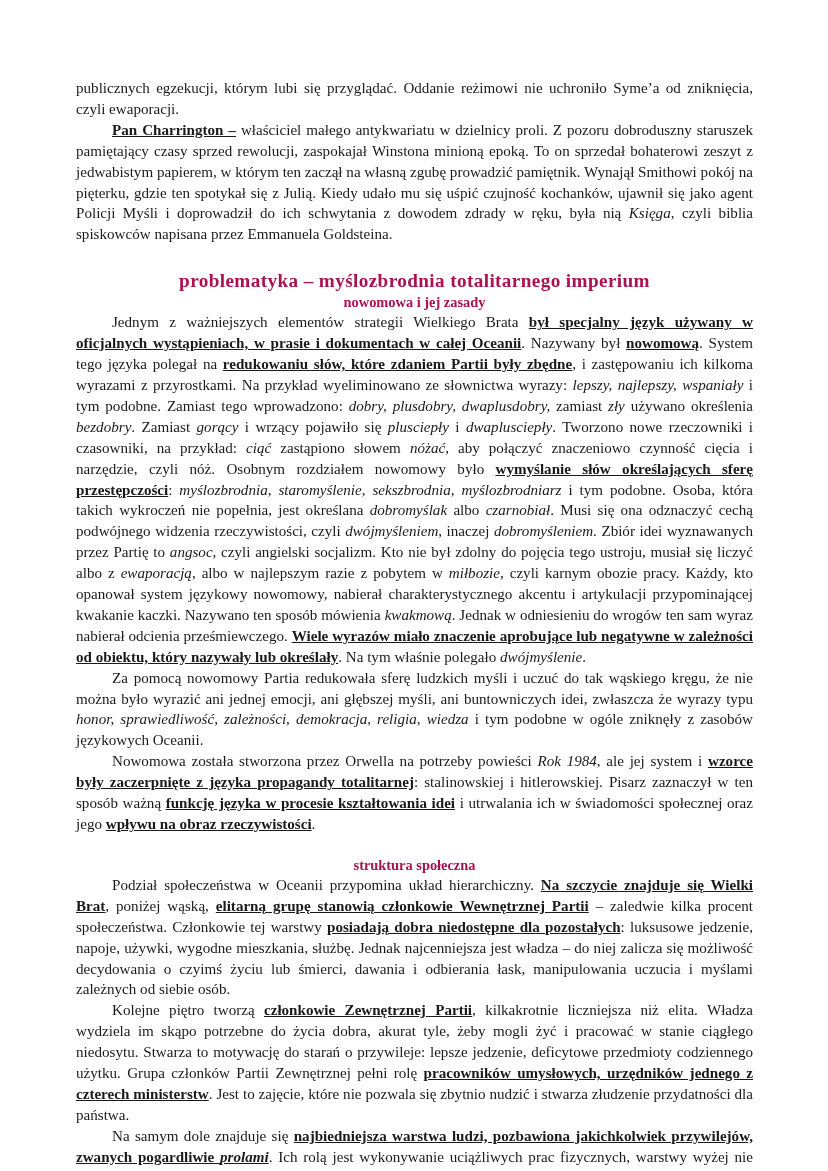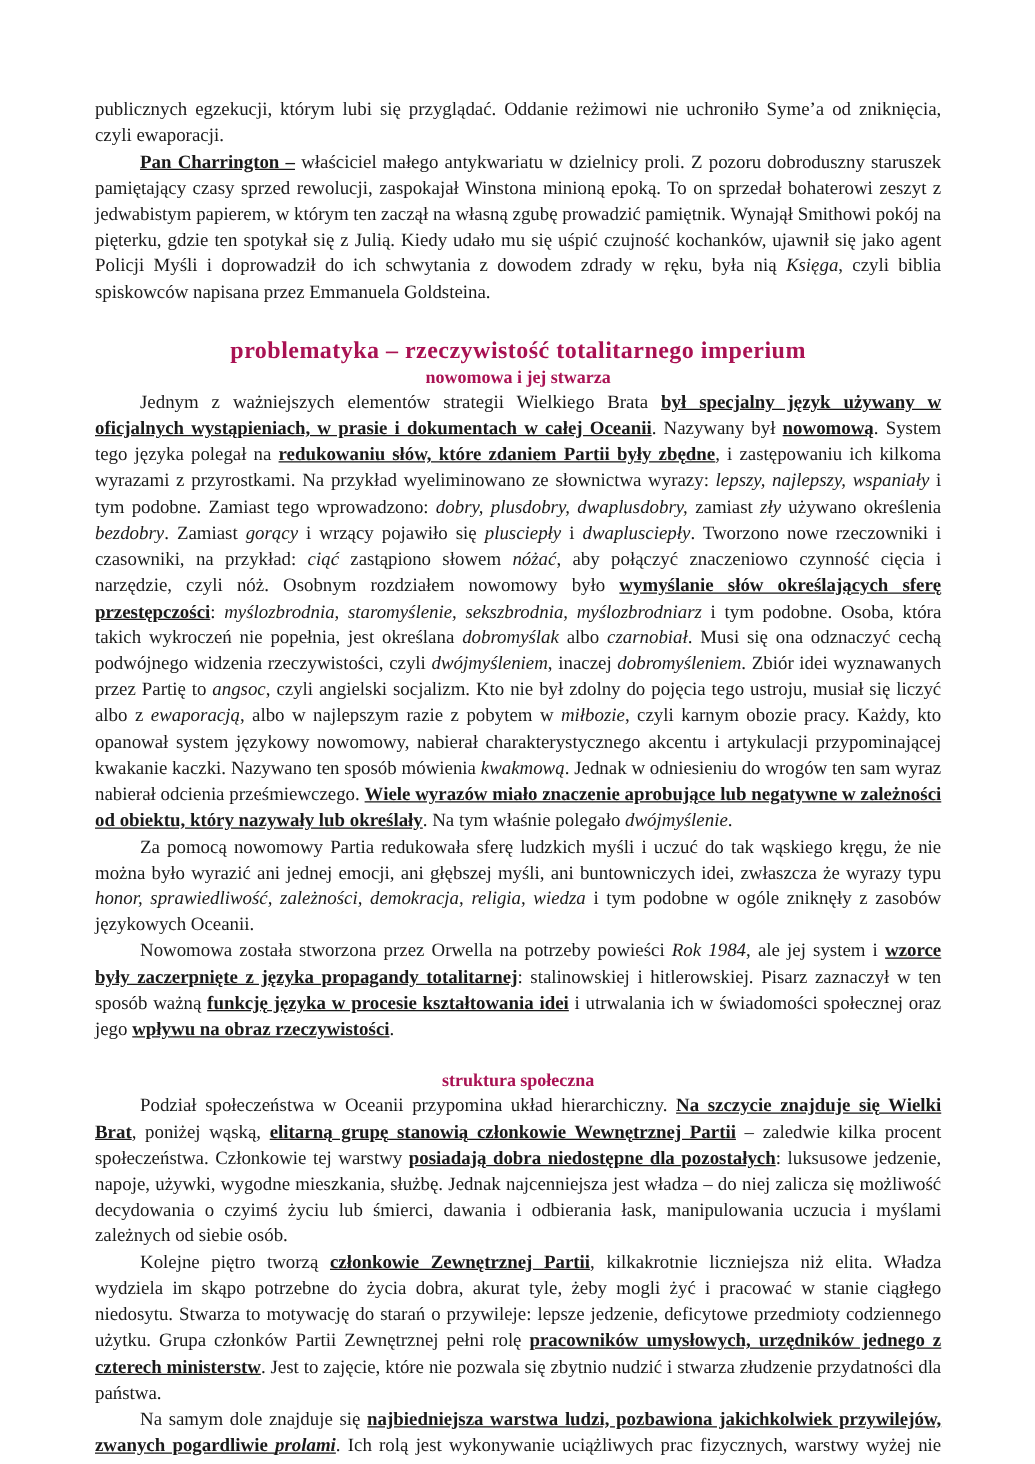--- a/index.html
+++ b/index.html
@@ -64,22 +64,22 @@
   i, em { font-style: italic; }
 </style>
 </head>
 <body>
 
 <div class="page">
   <div class="doc-body" id="doc-body">
       <p class="para">publicznych egzekucji, którym lubi się przyglądać. Oddanie reżimowi nie uchroniło Syme’a od zniknięcia, czyli ewaporacji.</p>
       <p class="para indent"><b>Pan Charrington –</b> właściciel małego antykwariatu w dzielnicy proli. Z pozoru dobroduszny staruszek pamiętający czasy sprzed rewolucji, zaspokajał Winstona minioną epoką. To on sprzedał bohaterowi zeszyt z jedwabistym papierem, w którym ten zaczął na własną zgubę prowadzić pamiętnik. Wynajął Smithowi pokój na pięterku, gdzie ten spotykał się z Julią. Kiedy udało mu się uśpić czujność kochanków, ujawnił się jako agent Policji Myśli i doprowadził do ich schwytania z dowodem zdrady w ręku, była nią <i>Księga</i>, czyli biblia spiskowców napisana przez Emmanuela Goldsteina.</p>
       <div class="gap-before-h1"></div>
-      <h1 class="section-heading">problematyka – rzeczywistość totalitarnego imperium</h1>
-      <h2 class="sub-heading">nowomowa i jej stwarza</h2>
+      <h1 class="section-heading">problematyka – myślozbrodnia totalitarnego imperium</h1>
+      <h2 class="sub-heading">nowomowa i jej zasady</h2>
       <p class="para indent">Jednym z ważniejszych elementów strategii Wielkiego Brata <b>był specjalny język używany w oficjalnych wystąpieniach, w prasie i dokumentach w całej Oceanii</b>. Nazywany był <b>nowomową</b>. System tego języka polegał na <b>redukowaniu słów, które zdaniem Partii były zbędne</b>, i zastępowaniu ich kilkoma wyrazami z przyrostkami. Na przykład wyeliminowano ze słownictwa wyrazy: <i>lepszy, najlepszy, wspaniały</i> i tym podobne. Zamiast tego wprowadzono: <i>dobry, plusdobry, dwaplusdobry,</i> zamiast <i>zły</i> używano określenia <i>bezdobry</i>. Zamiast <i>gorący</i> i wrzący pojawiło się <i>plusciepły</i> i <i>dwaplusciepły</i>. Tworzono nowe rzeczowniki i czasowniki, na przykład: <i>ciąć</i> zastąpiono słowem <i>nóżać</i>, aby połączyć znaczeniowo czynność cięcia i narzędzie, czyli nóż. Osobnym rozdziałem nowomowy było <b>wymyślanie słów określających sferę przestępczości</b>: <i>myślozbrodnia, staromyślenie, sekszbrodnia, myślozbrodniarz</i> i tym podobne. Osoba, która takich wykroczeń nie popełnia, jest określana <i>dobromyślak</i> albo <i>czarnobiał</i>. Musi się ona odznaczyć cechą podwójnego widzenia rzeczywistości, czyli <i>dwójmyśleniem</i>, inaczej <i>dobromyśleniem</i>. Zbiór idei wyznawanych przez Partię to <i>angsoc</i>, czyli angielski socjalizm. Kto nie był zdolny do pojęcia tego ustroju, musiał się liczyć albo z <i>ewaporacją</i>, albo w najlepszym razie z pobytem w <i>miłbozie</i>, czyli karnym obozie pracy. Każdy, kto opanował system językowy nowomowy, nabierał charakterystycznego akcentu i artykulacji przypominającej kwakanie kaczki. Nazywano ten sposób mówienia <i>kwakmową</i>. Jednak w odniesieniu do wrogów ten sam wyraz nabierał odcienia prześmiewczego. <b>Wiele wyrazów miało znaczenie aprobujące lub negatywne w zależności od obiektu, który nazywały lub określały</b>. Na tym właśnie polegało <i>dwójmyślenie</i>.</p>
       <p class="para indent">Za pomocą nowomowy Partia redukowała sferę ludzkich myśli i uczuć do tak wąskiego kręgu, że nie można było wyrazić ani jednej emocji, ani głębszej myśli, ani buntowniczych idei, zwłaszcza że wyrazy typu <i>honor, sprawiedliwość, zależności, demokracja, religia, wiedza</i> i tym podobne w ogóle zniknęły z zasobów językowych Oceanii.</p>
       <p class="para indent">Nowomowa została stworzona przez Orwella na potrzeby powieści <i>Rok 1984</i>, ale jej system i <b>wzorce były zaczerpnięte z języka propagandy totalitarnej</b>: stalinowskiej i hitlerowskiej. Pisarz zaznaczył w ten sposób ważną <b>funkcję języka w procesie kształtowania idei</b> i utrwalania ich w świadomości społecznej oraz jego <b>wpływu na obraz rzeczywistości</b>.</p>
       <div class="gap-before-h2"></div>
       <h2 class="sub-heading">struktura społeczna</h2>
       <p class="para indent">Podział społeczeństwa w Oceanii przypomina układ hierarchiczny. <b>Na szczycie znajduje się Wielki Brat</b>, poniżej wąską, <b>elitarną grupę stanowią członkowie Wewnętrznej Partii</b> – zaledwie kilka procent społeczeństwa. Członkowie tej warstwy <b>posiadają dobra niedostępne dla pozostałych</b>: luksusowe jedzenie, napoje, używki, wygodne mieszkania, służbę. Jednak najcenniejsza jest władza – do niej zalicza się możliwość decydowania o czyimś życiu lub śmierci, dawania i odbierania łask, manipulowania uczucia i myślami zależnych od siebie osób.</p>
       <p class="para indent">Kolejne piętro tworzą <b>członkowie Zewnętrznej Partii</b>, kilkakrotnie liczniejsza niż elita. Władza wydziela im skąpo potrzebne do życia dobra, akurat tyle, żeby mogli żyć i pracować w stanie ciągłego niedosytu. Stwarza to motywację do starań o przywileje: lepsze jedzenie, deficytowe przedmioty codziennego użytku. Grupa członków Partii Zewnętrznej pełni rolę <b>pracowników umysłowych, urzędników jednego z czterech ministerstw</b>. Jest to zajęcie, które nie pozwala się zbytnio nudzić i stwarza złudzenie przydatności dla państwa.</p>
       <p class="para indent">Na samym dole znajduje się <b>najbiedniejsza warstwa ludzi, pozbawiona jakichkolwiek przywilejów, zwanych pogardliwie <i>prolami</i></b>. Ich rolą jest wykonywanie uciążliwych prac fizycznych, warstwy wyżej nie interesują się ich losem. Zakazane jest nawet odwiedzanie ich dzielnic, podobnie prole nie mogą wchodzić do dzielnic członków Partii. Ludzie z dolnej warstwy są niewykształceni, mają prymitywne gusty i upodobania, są brudni, hałaśliwi i nadużywają alkoholu. Paradoksalnie ten poziom życia</p>
     </div>
 </div>

